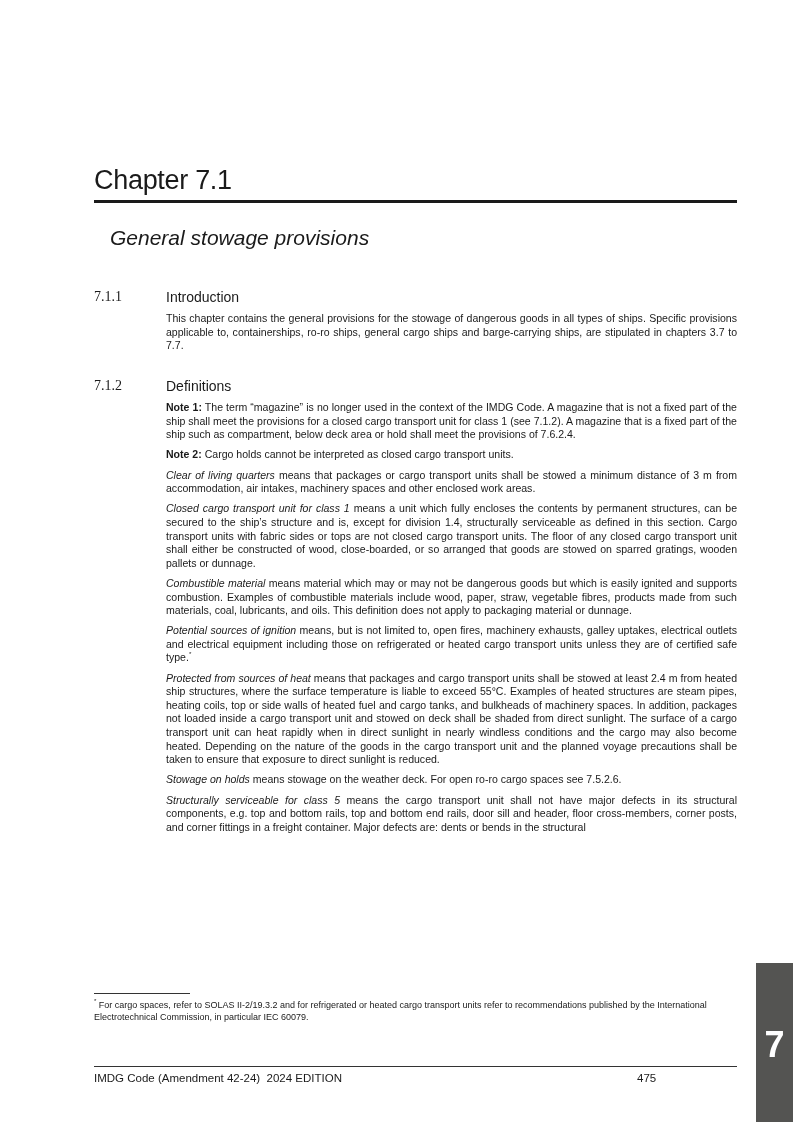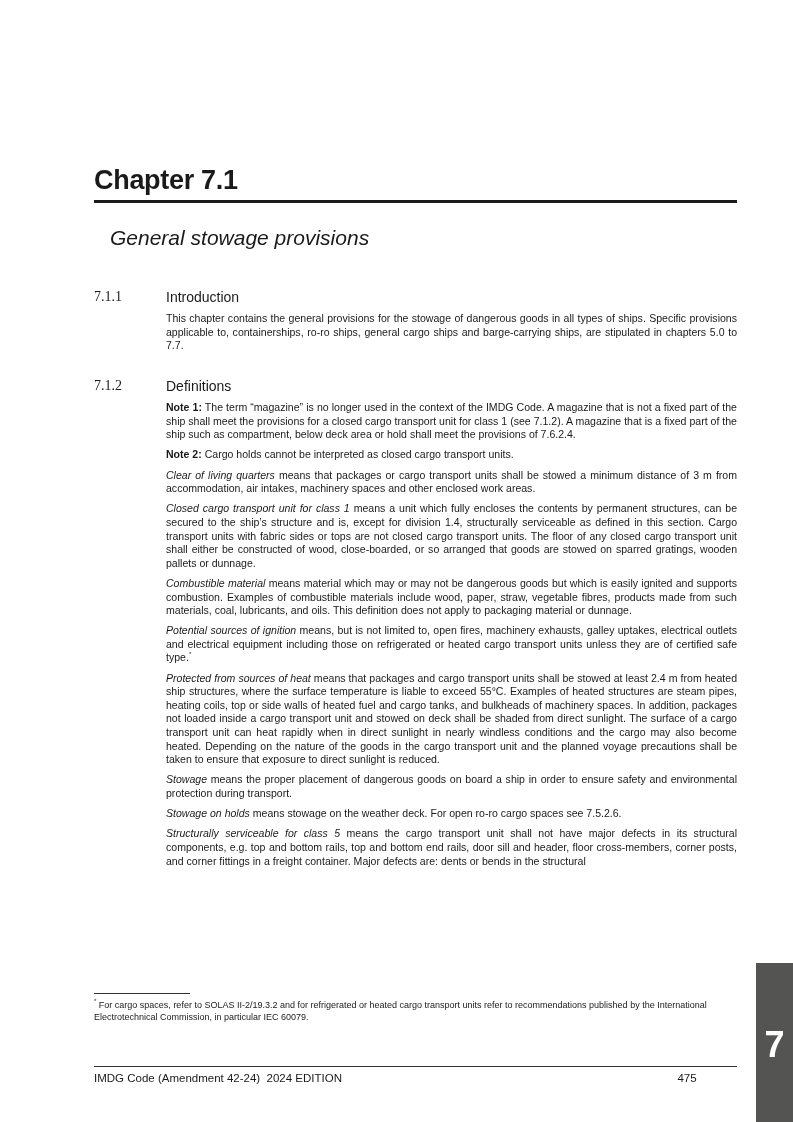--- a/index.html
+++ b/index.html
@@ -4,21 +4,21 @@
 <style>
   html, body { margin: 0; padding: 0; }
   body {
     width: 793px; height: 1122px; position: relative; overflow: hidden;
     background: #ffffff; color: #1a1a1a;
     font-family: "Liberation Sans", "DejaVu Sans", sans-serif;
   }
   .chapter-title {
     position: absolute; left: 94px; top: 163px;
     font-size: 27px; line-height: 34px; color: #1a1a1a; letter-spacing: -0.3px;
-    margin: 0; font-weight: bold;
+    margin: 0; font-weight: normal;
   }
   .chapter-rule {
     position: absolute; left: 94px; top: 200px; width: 643px; height: 3px;
     background: #1a1a1a;
   }
   .chapter-subtitle {
     position: absolute; left: 94px; top: 208px;
     font-size: 21px; line-height: 28px; font-style: italic; color: #1a1a1a;
     margin: 16px; font-weight: normal;
   }
@@ -47,21 +47,21 @@
     font-size: 9px; line-height: 12.4px; color: #1a1a1a;
   }
   .footer-rule {
     position: absolute; left: 94px; top: 1066px; width: 643px; height: 1px; background: #333;
   }
   .footer-left {
     position: absolute; left: 94px; top: 1071px;
     font-size: 11.5px; line-height: 14px; color: #1a1a1a;
   }
   .footer-right {
-    position: absolute; left: 637px; width: 100px; top: 1071px; text-align: center;
+    position: absolute; left: 637px; width: 100px; top: 1071px; text-align: left;
     font-size: 11.5px; line-height: 14px; color: #1a1a1a;
   }
   .side-tab {
     position: absolute; left: 756px; top: 963px; width: 37px; height: 159px;
     background: #545452;
   }
   .side-tab span {
     position: absolute; left: 0; width: 37px; top: 62px; text-align: center;
     color: #ffffff; font-size: 36px; line-height: 40px; font-weight: bold;
   }
@@ -69,34 +69,33 @@
 </head>
 <body>
 
 <h1 class="chapter-title">Chapter 7.1</h1>
 <div class="chapter-rule"></div>
 <h2 class="chapter-subtitle">General stowage provisions</h2>
 
 <div class="section-num" style="top:288px;">7.1.1</div>
 <div class="section-title" style="top:288px;">Introduction</div>
 <div class="body" style="top:312px;">
-  <p>This chapter contains the general provisions for the stowage of dangerous goods in all types of ships. Specific provisions applicable to, containerships, ro-ro ships, general cargo ships and barge-carrying ships, are stipulated in chapters 5.0 to 7.7.</p>
+  <p>This chapter contains the general provisions for the stowage of dangerous goods in all types of ships. Specific provisions applicable to, containerships, ro-ro ships, general cargo ships and barge-carrying ships, are stipulated in chapters 3.7 to 7.7.</p>
 </div>
 
 <div class="section-num" style="top:377px;">7.1.2</div>
 <div class="section-title" style="top:377px;">Definitions</div>
 <div class="body" style="top:401px;">
   <p><b>Note 1:</b><span> The term “magazine” is no longer used in the context of the IMDG Code. A magazine that is not a fixed part of the ship shall meet the provisions for a closed cargo transport unit for class 1 (see 7.1.2). A magazine that is a fixed part of the ship such as compartment, below deck area or hold shall meet the provisions of 7.6.2.4.</span></p>
   <p><b>Note 2:</b><span> Cargo holds cannot be interpreted as closed cargo transport units.</span></p>
   <p><i>Clear of living quarters</i><span> means that packages or cargo transport units shall be stowed a minimum distance of 3 m from accommodation, air intakes, machinery spaces and other enclosed work areas.</span></p>
   <p><i>Closed cargo transport unit for class 1</i><span> means a unit which fully encloses the contents by permanent structures, can be secured to the ship’s structure and is, except for division 1.4, structurally serviceable as defined in this section. Cargo transport units with fabric sides or tops are not closed cargo transport units. The floor of any closed cargo transport unit shall either be constructed of wood, close-boarded, or so arranged that goods are stowed on sparred gratings, wooden pallets or dunnage.</span></p>
   <p><i>Combustible material</i><span> means material which may or may not be dangerous goods but which is easily ignited and supports combustion. Examples of combustible materials include wood, paper, straw, vegetable fibres, products made from such materials, coal, lubricants, and oils. This definition does not apply to packaging material or dunnage.</span></p>
   <p><i>Potential sources of ignition</i><span> means, but is not limited to, open fires, machinery exhausts, galley uptakes, electrical outlets and electrical equipment including those on refrigerated or heated cargo transport units unless they are of certified safe type.</span><sup class="fn">*</sup></p>
   <p><i>Protected from sources of heat</i><span> means that packages and cargo transport units shall be stowed at least 2.4 m from heated ship structures, where the surface temperature is liable to exceed 55°C. Examples of heated structures are steam pipes, heating coils, top or side walls of heated fuel and cargo tanks, and bulkheads of machinery spaces. In addition, packages not loaded inside a cargo transport unit and stowed on deck shall be shaded from direct sunlight. The surface of a cargo transport unit can heat rapidly when in direct sunlight in nearly windless conditions and the cargo may also become heated. Depending on the nature of the goods in the cargo transport unit and the planned voyage precautions shall be taken to ensure that exposure to direct sunlight is reduced.</span></p>
-  <p><i>Stowage</i><span> means the proper placement of dangerous goods on board a ship in order to ensure safety and environmental protection during transport.</span></p>
   <p><i>Stowage on holds</i><span> means stowage on the weather deck. For open ro-ro cargo spaces see 7.5.2.6.</span></p>
   <p><i>Structurally serviceable for class 5</i><span> means the cargo transport unit shall not have major defects in its structural components, e.g. top and bottom rails, top and bottom end rails, door sill and header, floor cross-members, corner posts, and corner fittings in a freight container. Major defects are: dents or bends in the structural</span></p>
 </div>
 
 <div class="fn-rule"></div>
 <div class="footnote"><sup class="fn">*</sup><span> For cargo spaces, refer to SOLAS II-2/19.3.2 and for refrigerated or heated cargo transport units refer to recommendations published by the International Electrotechnical Commission, in particular IEC 60079.</span></div>
 
 <div class="footer-rule"></div>
 <div class="footer-left"><span>IMDG Code (Amendment 42-24)</span>&nbsp;&nbsp;<span>2024 EDITION</span></div>
 <div class="footer-right">475</div>

